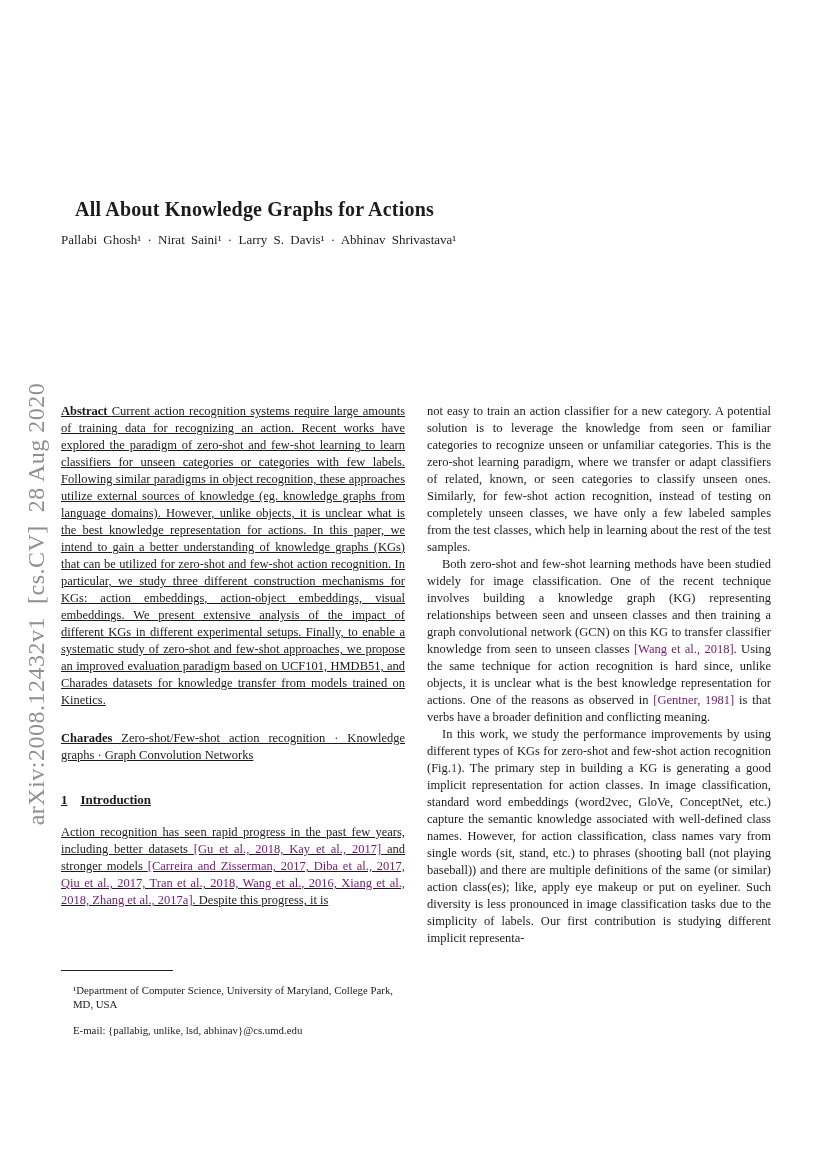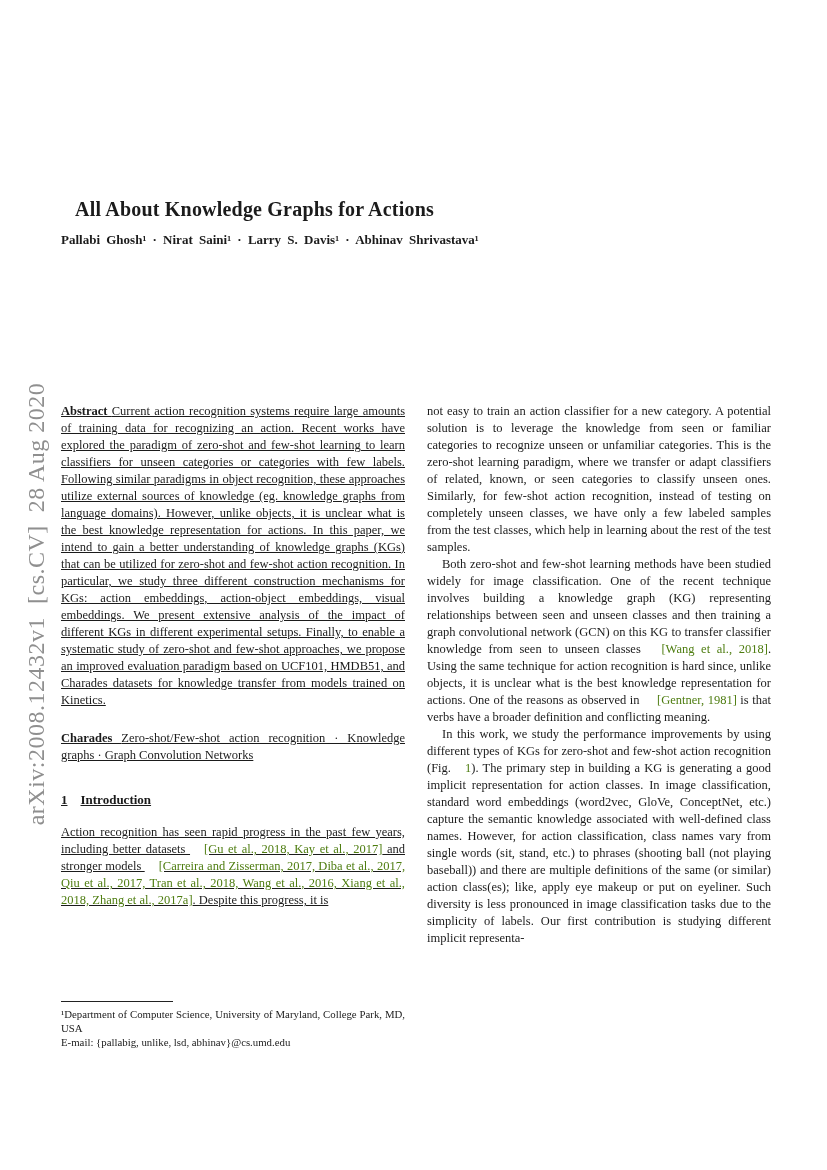--- a/index.html
+++ b/index.html
@@ -32,21 +32,21 @@
     margin: 14px;
     font-size: 20px;
     font-weight: bold;
     letter-spacing: 0.2px;
   }
   .authors {
     position: absolute;
     left: 61px;
     top: 232px;
     font-size: 13px;
-    font-weight: bold;
+    font-weight: normal;
     word-spacing: 3px;
   }
   .columns {
     position: absolute;
     left: 61px;
     top: 403px;
     width: 710px;
     display: flex;
     gap: 22px;
   }
@@ -56,33 +56,33 @@
     line-height: 17px;
     text-align: justify;
   }
   .col-left { position: relative; height: 648px; text-decoration: underline; }
   .para { margin: 0; }
   .keywords { margin-top: 21px; }
   .section-heading { margin: 27px 0 16px 0; font-size: 13px; font-weight: bold; }
   .sec-num { margin-right: 13px; }
   .indent { text-indent: 15px; }
   .bold { font-weight: bold; }
-  .cite { color: #4d7c0f; cursor: pointer; margin-left: 14px; }
+  .cite { color: #701a75; cursor: pointer; }
   .footnote {
     position: absolute;
     left: 0; right: 0; bottom: 2px;
     font-size: 10.8px;
     line-height: 14px;
   }
   .footnote-rule {
     width: 112px;
     border-top: 1px solid #222222;
     margin-bottom: 5px;
   }
-  .fn { margin: 0; text-align: justify; }
+  .fn { margin: 12px; text-align: justify; }
 </style>
 </head>
 <body>
 
 <div class="page">
 
   <div class="arxiv-stamp">arXiv:2008.12432v1  [cs.CV]  28 Aug 2020</div>
 
   <h1 class="title">All About Knowledge Graphs for Actions</h1>
 

